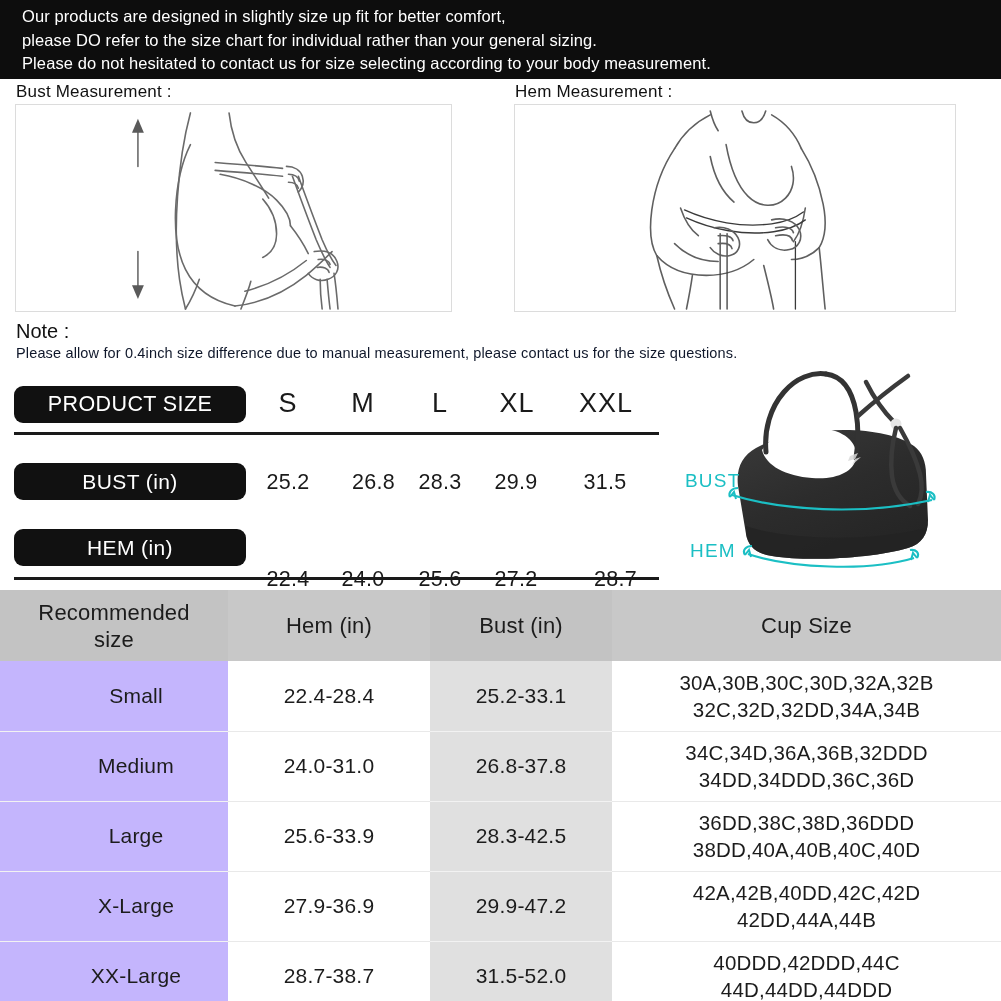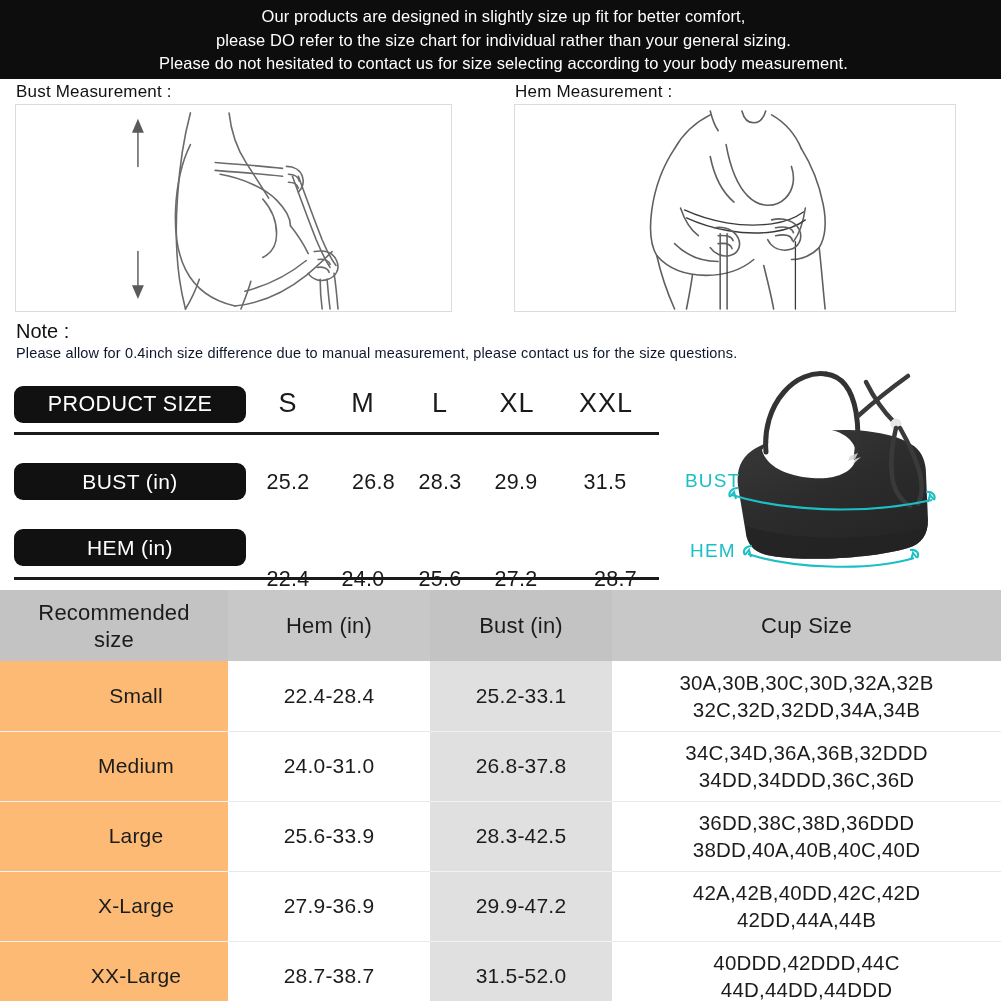--- a/index.html
+++ b/index.html
@@ -8,22 +8,21 @@
     background: #ffffff;
     font-family: "Liberation Sans", sans-serif;
     overflow: hidden;
   }
   .page { position: relative; width: 1001px; height: 1001px; background:#fff; }
 
   
   .banner {
     position: absolute; left: 0; top: 0; width: 1001px; height: 79px;
     background: #0d0d0d; color: #ffffff;
-    padding: 5px 0 0 6px;
-    text-align: center;
+    padding: 5px 0 0 22px;
   }
   .banner-line {
     font-size: 16.5px; line-height: 23.5px; letter-spacing: 0.1px;
     white-space: nowrap; color: #fff;
   }
 
   
   .meas-label {
     position: absolute; font-size: 17px; color: #111; letter-spacing: .2px;
   }
@@ -88,21 +87,21 @@
     color: #1c1c1c; font-weight: normal;
   }
   .btable thead th {
     background: #c8c8c8; height: 71px;
     font-size: 22px; letter-spacing: .2px;
   }
   .btable thead th.c0 { background: #c3c3c3; }
   .btable thead th.c2 { background: #c3c3c3; }
   .btable tbody tr { height: 70px; }
   .btable tbody td { font-size: 21px; letter-spacing: .2px; }
-  .btable tbody td.c0 { background: #fdba74; border-bottom: 1px solid #f2f2f2; padding-left: 44px; }
+  .btable tbody td.c0 { background: #c4b5fd; border-bottom: 1px solid #f2f2f2; padding-left: 44px; }
   .btable tbody td.c1 { background: #ffffff; border-bottom: 1px solid #e9e9e9; }
   .btable tbody td.c2 { background: #e0e0e0; border-bottom: 1px solid #f2f2f2; }
   .btable tbody td.c3 { background: #ffffff; border-bottom: 1px solid #e9e9e9; font-size: 20.5px; margin-left: 40px; }
   .cup-line { display: block; line-height: 27px; }
   .hdr-2line { line-height: 28px; }
 </style>
 </head>
 <body>
 
 <div class="page">

